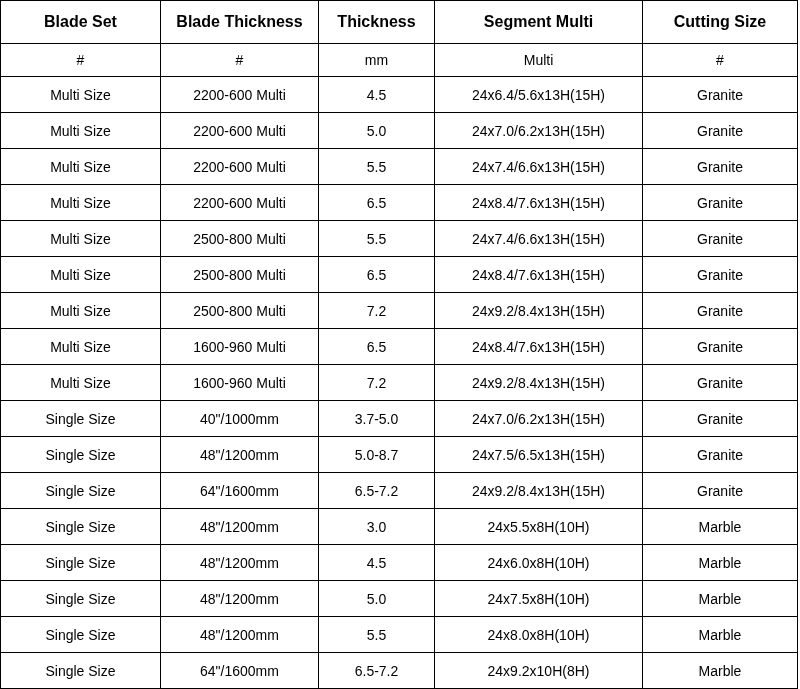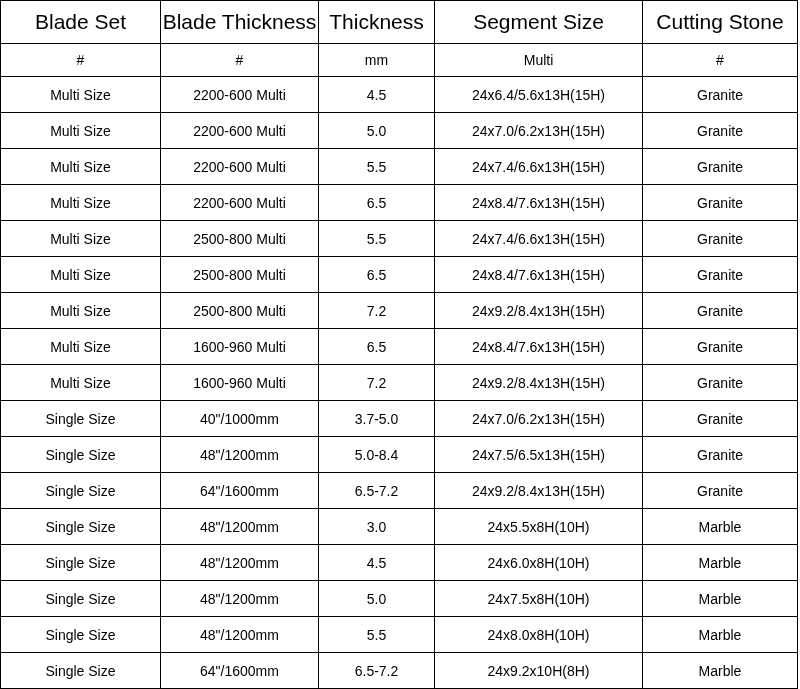--- a/index.html
+++ b/index.html
@@ -25,22 +25,22 @@
     text-align: center;
     vertical-align: middle;
     padding: 0;
     font-size: 14px;
     font-weight: normal;
     color: #000000;
     white-space: nowrap;
     overflow: hidden;
   }
   .spec-table thead th {
-    font-size: 21px;
-    font-weight: normal;
+    font-size: 16px;
+    font-weight: bold;
     height: 42px;
   }
   .spec-table tbody tr.unit-row td {
     height: 32px;
     font-size: 14px;
   }
   .spec-table tbody tr.data-row td {
     height: 35px;
     font-size: 14px;
   }
@@ -60,22 +60,22 @@
     <col class="col-diam">
     <col class="col-thick">
     <col class="col-seg">
     <col class="col-stone">
   </colgroup>
   <thead>
     <tr>
       <th>Blade Set</th>
       <th>Blade Thickness</th>
       <th>Thickness</th>
-      <th>Segment Size</th>
-      <th>Cutting Stone</th>
+      <th>Segment Multi</th>
+      <th>Cutting Size</th>
     </tr>
   </thead>
   <tbody>
     <tr class="unit-row">
       <td>#</td>
       <td>#</td>
       <td>mm</td>
       <td>Multi</td>
       <td>#</td>
     </tr>
@@ -146,21 +146,21 @@
     <tr class="data-row">
       <td>Single Size</td>
       <td>40"/1000mm</td>
       <td>3.7-5.0</td>
       <td>24x7.0/6.2x13H(15H)</td>
       <td>Granite</td>
     </tr>
     <tr class="data-row">
       <td>Single Size</td>
       <td>48"/1200mm</td>
-      <td>5.0-8.4</td>
+      <td>5.0-8.7</td>
       <td>24x7.5/6.5x13H(15H)</td>
       <td>Granite</td>
     </tr>
     <tr class="data-row">
       <td>Single Size</td>
       <td>64"/1600mm</td>
       <td>6.5-7.2</td>
       <td>24x9.2/8.4x13H(15H)</td>
       <td>Granite</td>
     </tr>

